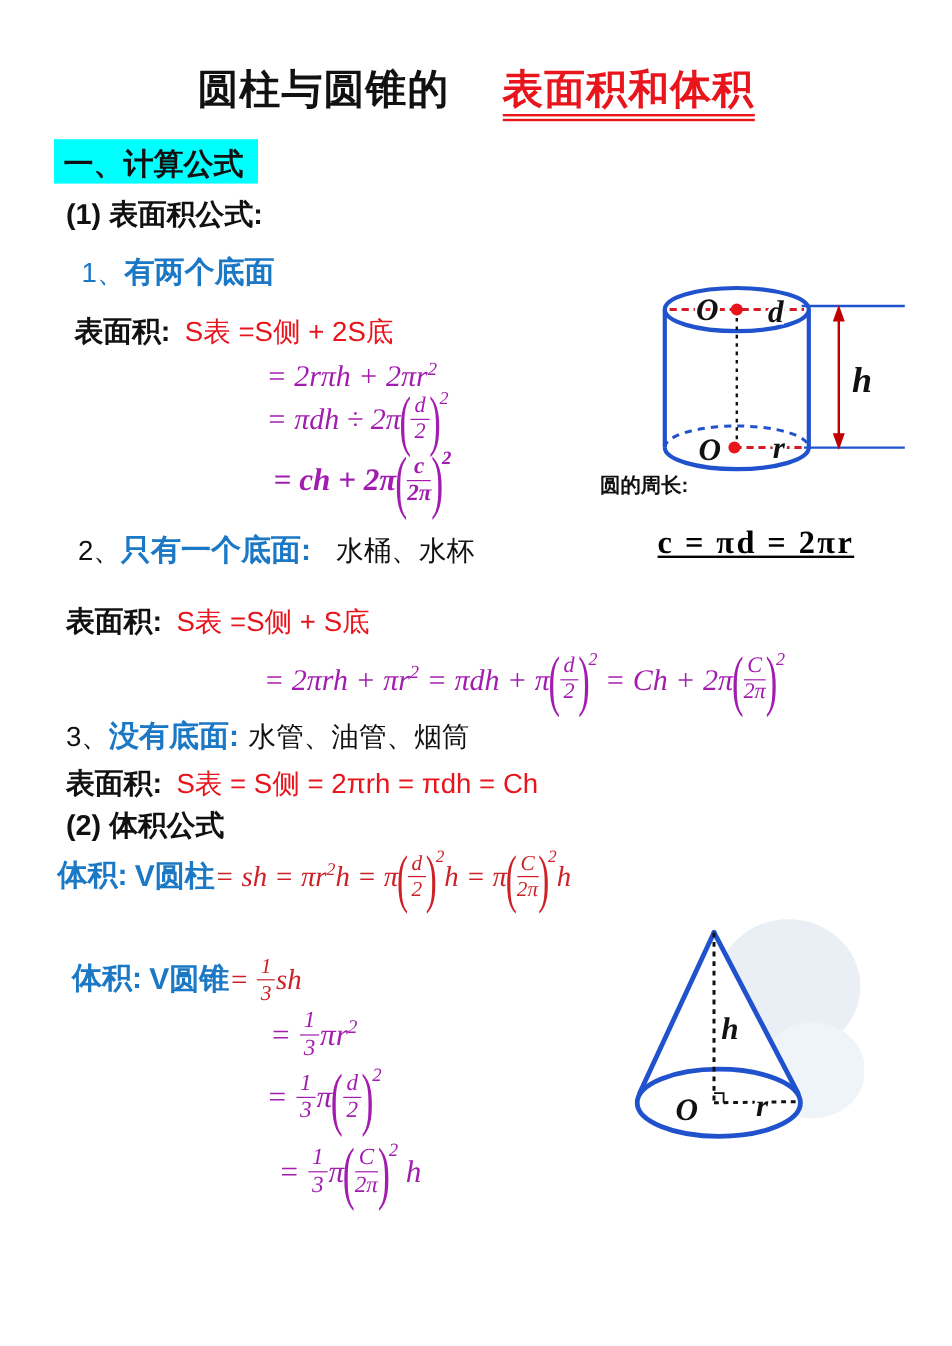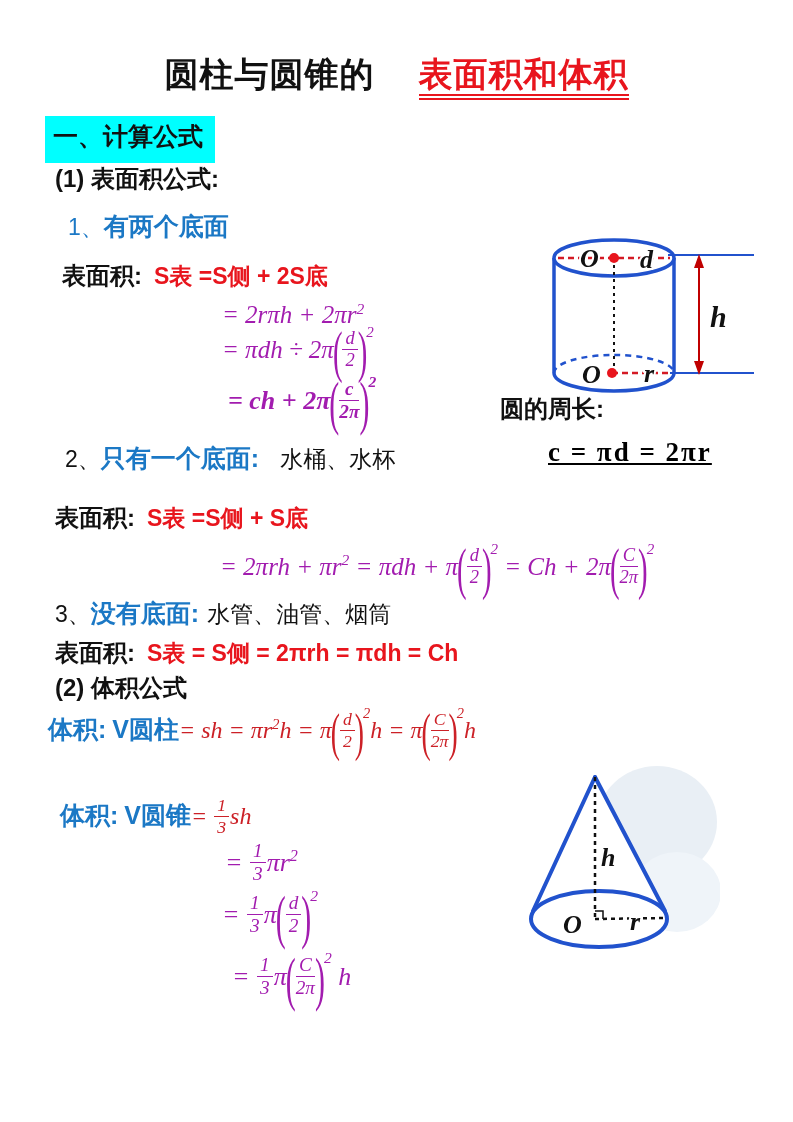--- a/index.html
+++ b/index.html
@@ -7,28 +7,28 @@
     width:793px;height:1122px;position:relative;background:#ffffff;
     font-family:"Liberation Sans",sans-serif;color:#111;overflow:hidden;
   }
   .abs{position:absolute;white-space:nowrap;}
   
   .title{position:absolute;top:52px;left:0;width:100%;text-align:center;
          font-size:34px;font-weight:bold;letter-spacing:1px;}
   .title-red{color:#e8151d;border-bottom:6px double #e8151d;padding-bottom:1px;margin-left:44px;}
   
   .hl-heading{left:45px;top:116px;background:#00ffff;font-size:25px;font-weight:bold;
-              padding:4px 12px 10px 8px;}
+              padding:4px 12px 0 8px;}
   .sub-heading{font-size:24px;font-weight:bold;}
   .case-num{font-size:23px;}
   .blue{color:#1b78c5;}
   .blue-bold{color:#1b78c5;font-weight:bold;font-size:25px;}
   .cn-plain{font-size:23px;}
   .cn-label{font-size:24px;font-weight:bold;color:#111;}
-  .sans-red{font-size:23px;font-weight:bold;color:#e8151d;margin-left:12px;}
+  .sans-red{font-size:23px;font-weight:normal;color:#e8151d;margin-left:12px;}
   
   .math{position:absolute;white-space:nowrap;color:#a21caf;
         font-family:"Liberation Serif","DejaVu Serif",serif;
         font-style:italic;font-size:25px;line-height:1.25;}
   .math.mbold{font-weight:bold;font-size:26px;}
   .math.big{font-size:26px;}
   .math-inline{color:#cc2127;font-family:Liberation Serif, serif;
                font-style:italic;font-size:24px;}
   sup.msup{font-size:0.62em;line-height:0;}
   .frac{display:inline-block;vertical-align:middle;text-align:center;line-height:1.05;
@@ -81,21 +81,21 @@
   <line x1="181" y1="36" x2="181" y2="137" stroke="#c00000" stroke-width="2"></line>
   <polygon points="181,26 176,40 186,40" fill="#c00000"></polygon>
   <polygon points="181,147 176,133 186,133" fill="#c00000"></polygon>
   <text x="62" y="39" class="figlab">O</text>
   <text x="122" y="40" class="figlab">d</text>
   <text x="64" y="155" class="figlab">O</text>
   <text x="126" y="154" class="figlab">r</text>
   <text x="192" y="99" class="figlab-h">h</text>
 </svg>
 
-<div class="abs cn-label" style="left:500px;top:393px;font-size:24px">圆的周长:</div>
+<div class="abs cn-label" style="left:500px;top:393px;font-size:17px">圆的周长:</div>
 <div class="abs circ-red" style="left:548px;top:437px">c = πd = 2πr</div>
 
 <div class="abs" style="left:65px;top:442px"><span class="case-num">2、</span><span class="blue-bold">只有一个底面:</span><span class="cn-plain" style="margin-left:21px">水桶、水杯</span></div>
 
 <div class="abs" style="left:55px;top:502px"><span class="cn-label">表面积:</span><span class="sans-red">S表 =S侧 + S底</span></div>
 
 <div class="math" style="left:220px;top:548px">= 2πrh + πr<sup class="msup">2</sup> = πdh + π<span class="pgroup"><span class="bigp">(</span><span class="frac"><span class="num">d</span><span class="den">2</span></span><span class="bigp">)</span><sup class="psup">2</sup></span> = Ch + 2π<span class="pgroup"><span class="bigp">(</span><span class="frac"><span class="num">C</span><span class="den">2π</span></span><span class="bigp">)</span><sup class="psup">2</sup></span></div>
 
 <div class="abs" style="left:55px;top:597px"><span class="case-num">3、</span><span class="blue-bold">没有底面:</span><span class="cn-plain" style="margin-left:8px">水管、油管、烟筒</span></div>
 

